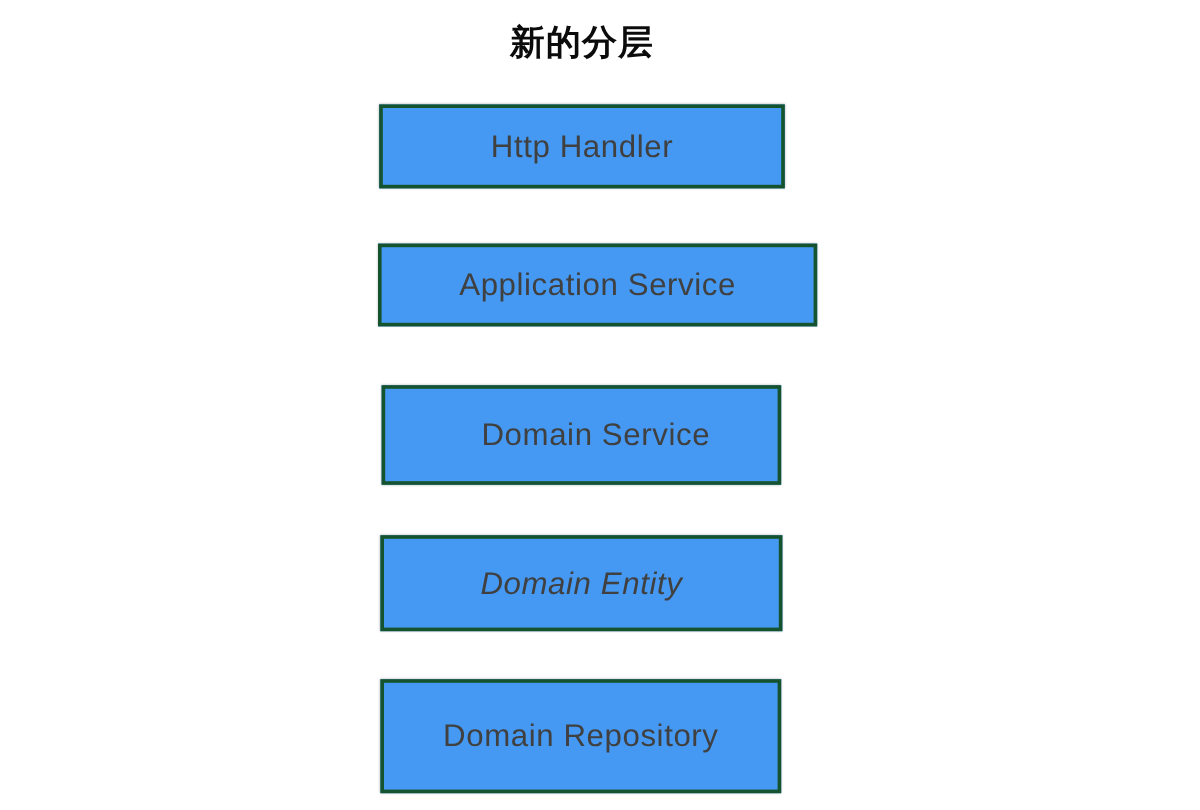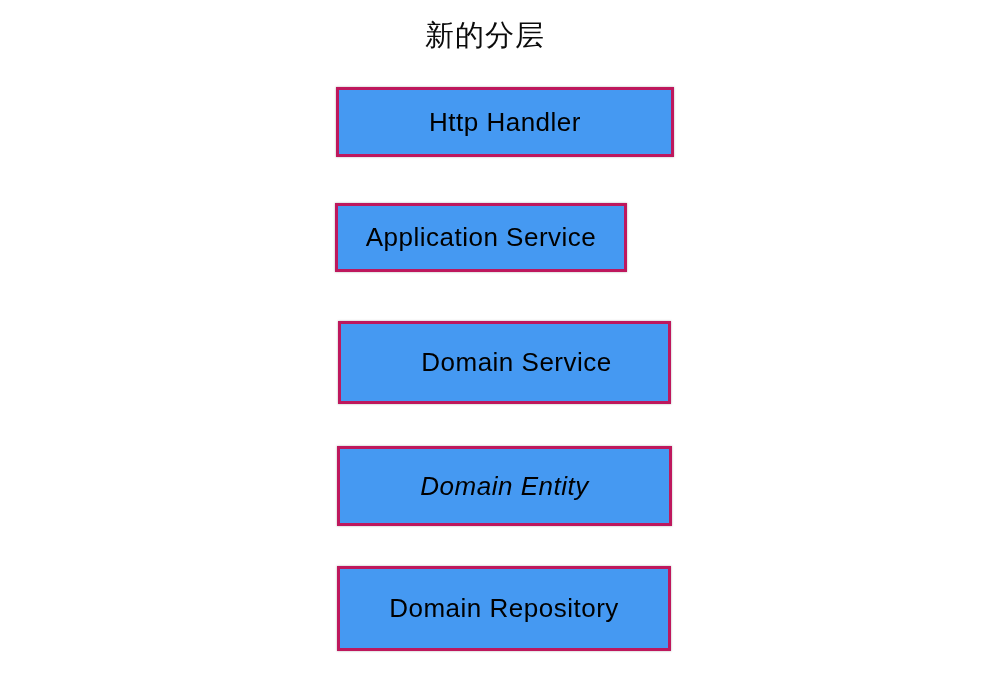--- a/index.html
+++ b/index.html
@@ -21,45 +21,44 @@
     width: 340px;
     height: 675px;
   }
   .diagram-title {
     position: absolute;
     top: 16px;
     left: 0;
     width: 100%;
     text-align: center;
     font-size: 29px;
-    font-weight: 400;
+    font-weight: 700;
     color: #0b0b0b;
     letter-spacing: 1px;
   }
   .layer-box {
     position: absolute;
     box-sizing: border-box;
     background: #4599F2;
-    border: 3px solid #be185d;
+    border: 3px solid #14532d;
     box-shadow: 0 0 2px rgba(0,0,0,0.30);
     display: flex;
     align-items: center;
     justify-content: center;
-    color: #000000;
+    color: #404040;
     font-size: 26px;
     font-weight: 400;
     letter-spacing: 0.5px;
-    margin-left: 20px;
   }
   
   .layer-box.l0 { left: 1px; top: 87px;  width: 338px; height: 70px; }
-  .layer-box.l1 { left: 0px; top: 203px; width: 292px; height: 69px; text-align: right; }
+  .layer-box.l1 { left: 0px; top: 203px; width: 366px; height: 69px; text-align: right; }
   .layer-box.l2 { left: 3px; top: 321px; width: 333px; height: 83px; padding-left: 24px; }
   .layer-box.l3 { left: 2px; top: 446px; width: 335px; height: 80px; font-style: italic; }
-  .layer-box.l4 { left: 2px; top: 566px; width: 334px; height: 85px; }
+  .layer-box.l4 { left: 2px; top: 566px; width: 334px; height: 95px; }
 </style>
 </head>
 <body>
 
 <div class="diagram-column">
   <div class="diagram-title">新的分层</div>
 
   <div class="layer-box l0">
     <span>Http Handler</span>
   </div>

